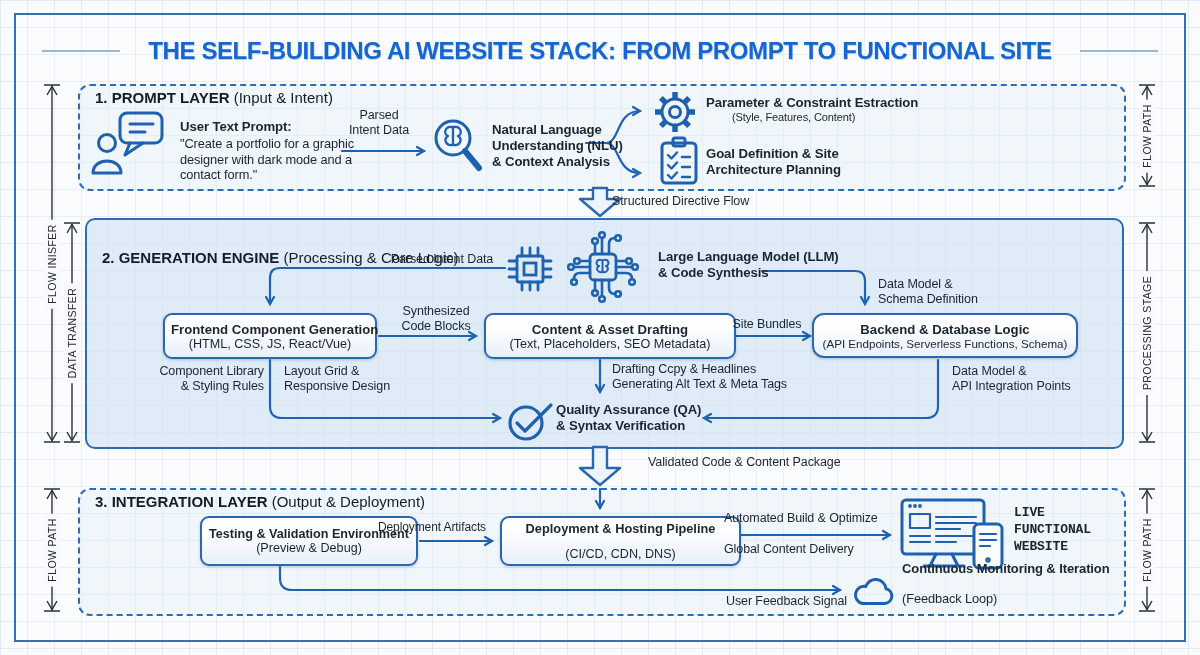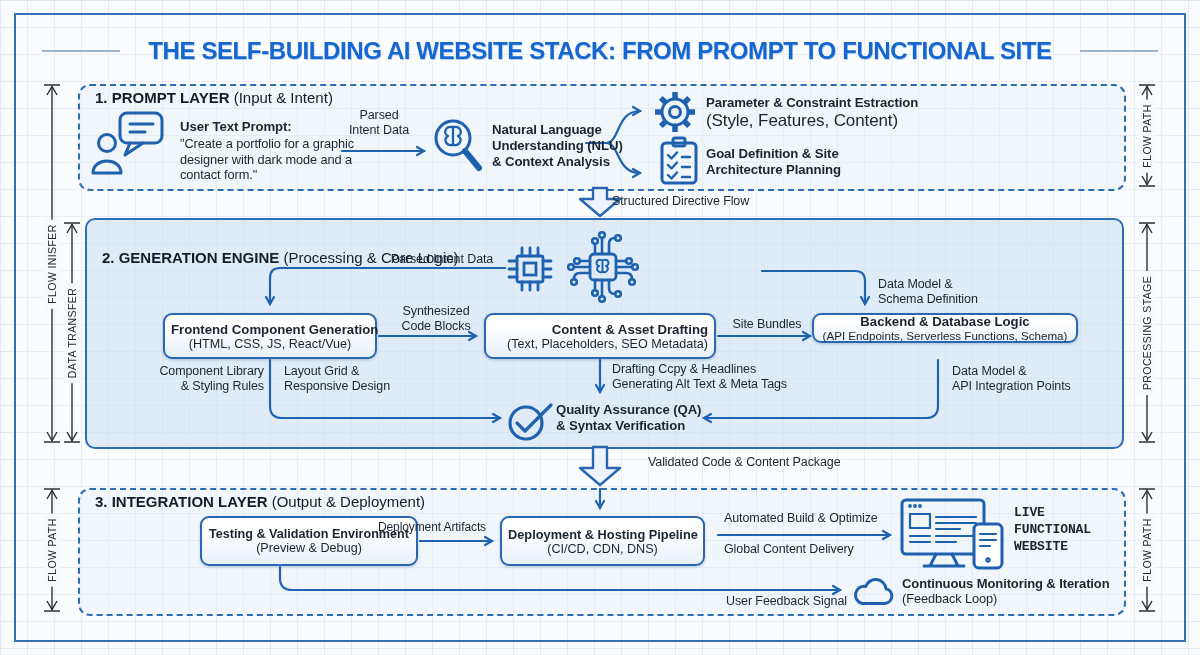--- a/index.html
+++ b/index.html
@@ -122,21 +122,21 @@
     <g fill="none" stroke="#1e61ae">
       <circle cx="23" cy="23" r="13" stroke-width="3"></circle>
       <circle cx="23" cy="23" r="5.5" stroke-width="3"></circle>
       <g stroke-width="5.5">
         <path d="M36.5,23 L43,23 M9.5,23 L3,23 M23,36.5 L23,43 M23,9.5 L23,3"></path>
         <path d="M32.5,13.5 L37.1,8.9 M13.5,13.5 L8.9,8.9 M13.5,32.5 L8.9,37.1 M32.5,32.5 L37.1,37.1"></path>
       </g>
     </g>
   </svg>
   <div class="lbl bold" style="left:706px;top:95px;">Parameter &amp; Constraint Estraction</div>
-  <div class="lbl" style="left:706px;top:111px;font-size:17px;">(Style, Features, Content)</div>
+  <div class="lbl" style="left:732px;top:111px;font-size:11px;">(Style, Features, Content)</div>
 
   <svg class="icon" style="left:658px;top:136px;" width="42" height="50" viewBox="0 0 42 50">
     <g fill="none" stroke="#1e61ae" stroke-linecap="round" stroke-linejoin="round">
       <rect x="4" y="7" width="34" height="40" rx="4" stroke-width="3"></rect>
       <rect x="15" y="2" width="12" height="8" rx="2" stroke-width="3"></rect>
       <g stroke-width="2.4">
         <path d="M10,19 l3.5,3.5 L19,16.5 M24,21 H32"></path>
         <path d="M10,29 l3.5,3.5 L19,26.5 M24,31 H32"></path>
         <path d="M10,39 l3.5,3.5 L19,36.5 M24,41 H32"></path>
       </g>
@@ -183,32 +183,34 @@
           <circle cx="64" cy="68" r="2.8"></circle>
         <circle cx="23" cy="35" r="2.8"></circle>
           <circle cx="17" cy="41" r="2.8"></circle>
           <circle cx="20" cy="56" r="2.8"></circle>
         <circle cx="75" cy="35" r="2.8"></circle>
           <circle cx="81" cy="41" r="2.8"></circle>
           <circle cx="78" cy="56" r="2.8"></circle>
       </g>
     </g>
   </svg>
+  <div class="lbl bold pre" style="left:658px;top:249px;">Large Language Model (LLM)
+&amp; Code Synthesis</div>
   <div class="lbl pre" style="left:878px;top:277px;">Data Model &amp;
 Schema Definition</div>
 
   <div class="box" style="left:163px;top:313px;width:214px;height:46px;">
     <div class="bt">Frontend Component Generation</div>
     <div class="bs">(HTML, CSS, JS, React/Vue)</div>
   </div>
-  <div class="box" style="left:484px;top:313px;width:232px;height:46px;text-align:right;">
+  <div class="box" style="left:484px;top:313px;width:252px;height:46px;">
     <div class="bt">Content &amp; Asset Drafting</div>
     <div class="bs">(Text, Placeholders, SEO Metadata)</div>
   </div>
-  <div class="box" style="left:812px;top:313px;width:266px;height:30px;">
+  <div class="box" style="left:812px;top:313px;width:266px;height:45px;border-radius:12px;">
     <div class="bt">Backend &amp; Database Logic</div>
     <div class="bs" style="font-size:11.6px;">(API Endpoints, Serverless Functions, Schema)</div>
   </div>
 
   <div class="lbl center pre" style="left:394px;top:304px;width:84px;">Synthesized
 Code Blocks</div>
   <div class="lbl center" style="left:722px;top:317px;width:90px;">Site Bundles</div>
 
   <div class="lbl pre" style="left:284px;top:364px;">Layout Grid &amp;
 Responsive Design</div>
@@ -232,21 +234,21 @@
 
   <div class="layer-heading" style="left:95px;top:493px;">
     <span class="hb">3. INTEGRATION LAYER</span><span> (Output &amp; Deployment)</span>
   </div>
 
   <div class="box" style="left:200px;top:516px;width:218px;height:50px;">
     <div class="bt" style="font-size:12.6px;">Testing &amp; Validation Environment</div>
     <div class="bs">(Preview &amp; Debug)</div>
   </div>
   <div class="lbl center" style="left:370px;top:520px;width:124px;font-size:12px;">Deployment Artifacts</div>
-  <div class="box" style="left:500px;top:516px;width:205px;height:50px;">
+  <div class="box" style="left:500px;top:516px;width:241px;height:50px;justify-content:space-between;">
     <div class="bt" style="font-size:12.8px;">Deployment &amp; Hosting Pipeline</div>
     <div class="bs">(CI/CD, CDN, DNS)</div>
   </div>
 
   <div class="lbl" style="left:724px;top:511px;">Automated Build &amp; Optimize</div>
   <div class="lbl" style="left:724px;top:542px;">Global Content Delivery</div>
 
   <svg class="icon" style="left:900px;top:498px;" width="108" height="72" viewBox="0 0 108 72">
     <g fill="none" stroke="#1e61ae" stroke-linecap="round" stroke-linejoin="round">
       <rect x="2" y="2" width="82" height="54" rx="4" stroke-width="3"></rect>
@@ -265,21 +267,21 @@
   </svg>
   <div class="lbl bold pre" style="left:1014px;top:505px;line-height:1.3;font-size:13px;font-family:Liberation Mono, monospace;">LIVE
 FUNCTIONAL
 WEBSITE</div>
 
   <div class="lbl" style="left:726px;top:594px;">User Feedback Signal</div>
 
   <svg class="icon" style="left:850px;top:575px;" width="46" height="32" viewBox="0 0 46 32">
     <path d="M12.5,28.5 h22 a7.5,7.5 0 0 0 1.5,-14.8 a10.5,10.5 0 0 0 -20.3,-2.2 a8.3,8.3 0 0 0 -3.2,17 z" fill="none" stroke="#1e61ae" stroke-width="3" stroke-linejoin="round"></path>
   </svg>
-  <div class="lbl bold" style="left:902px;top:576px;font-size:13px;">Continuous Monitoring &amp; Iteration</div>
+  <div class="lbl bold" style="left:902px;top:561px;font-size:13px;">Continuous Monitoring &amp; Iteration</div>
   <div class="lbl" style="left:902px;top:591px;font-size:12.8px;">(Feedback Loop)</div>
 
   <div class="dim" style="left:40px;top:84px;height:359px;">
     <svg width="24" height="359" viewBox="0 0 24 359" fill="none" stroke="#2b3138" stroke-width="1.4">
       <path d="M4,1 H20 M4,358 H20"></path>
         <path d="M12,2 V357"></path>
       <path d="M7,11 L12,2.5 L17,11 M7,348 L12,356.5 L17,348"></path>
     </svg>
     <span class="dlabel">FLOW INISFER</span>
   </div>

